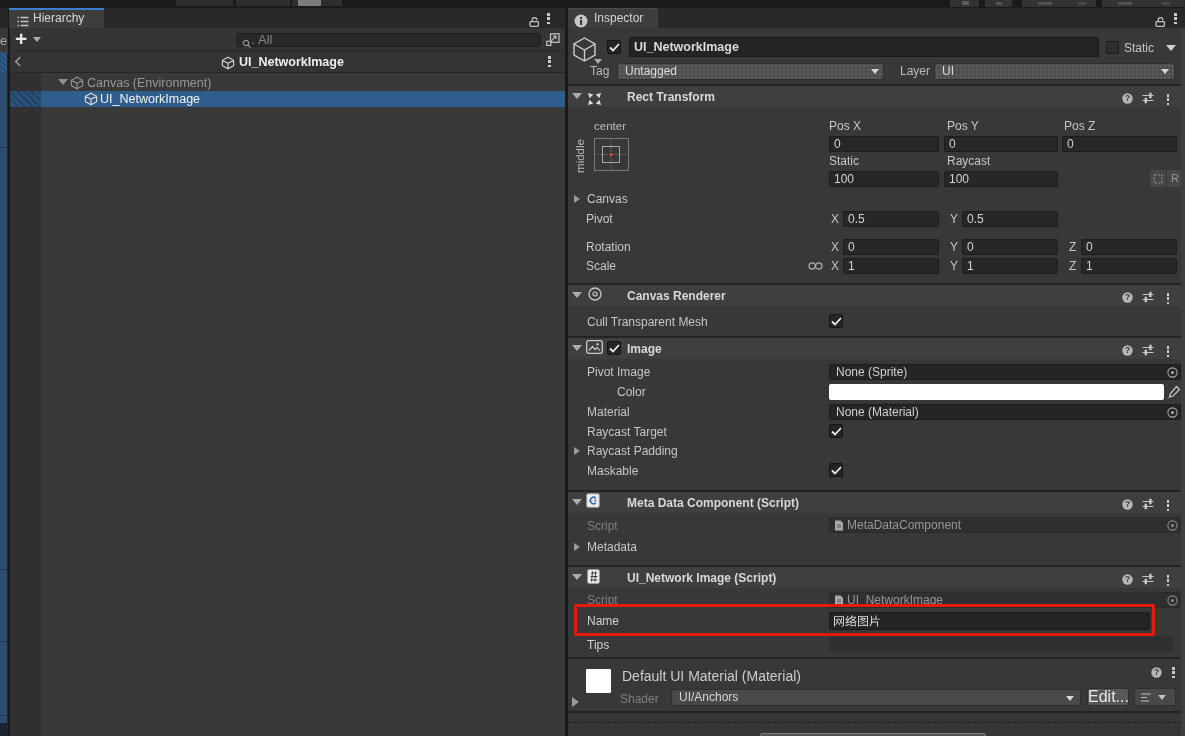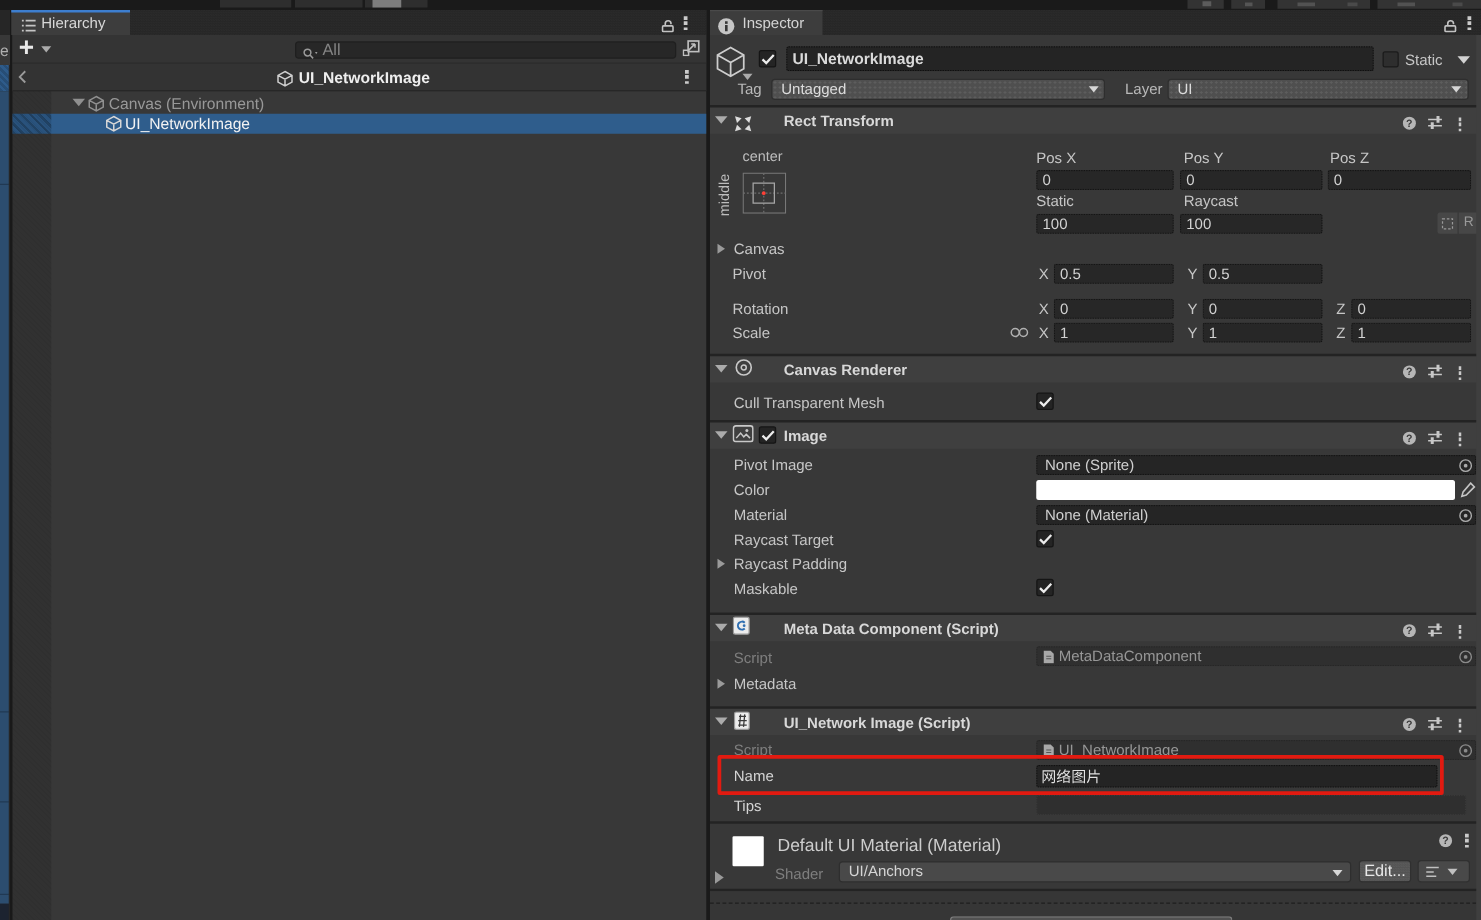--- a/index.html
+++ b/index.html
@@ -302,21 +302,21 @@
       <i></i>
       <i></i>
     </div>
   </div>
 <div class="lbl" style="left:587px;top:364px">Pivot Image</div>
 <div class="in" style="left:829px;top:364px;width:352px;background:#252525;color:#cfcfcf;padding-left:6px">None (Sprite)</div>
 <svg class="a" style="left:1167px;top:367px" width="11" height="11">
     <circle cx="5.5" cy="5.5" r="4.6" fill="none" stroke="#ababab" stroke-width="1.1"></circle>
     <circle cx="5.5" cy="5.5" r="1.5" fill="#ababab"></circle>
   </svg>
-<div class="lbl" style="left:587px;top:384px">Color</div>
+<div class="lbl" style="left:617px;top:384px">Color</div>
 <div class="a" style="left:829px;top:384px;width:335px;height:16px;background:#fff;border-radius:2px"></div>
 <svg class="a" style="left:1168px;top:385px" width="13" height="14">
     <path d="M8.5 1.5l3 3-6.5 6.5-3.5 1 1-3.5z" fill="none" stroke="#c4c4c4" stroke-width="1.3"></path>
   </svg>
 <div class="lbl" style="left:587px;top:404px">Material</div>
 <div class="in" style="left:829px;top:404px;width:352px;background:#252525;color:#cfcfcf;padding-left:6px">None (Material)</div>
 <svg class="a" style="left:1167px;top:407px" width="11" height="11">
     <circle cx="5.5" cy="5.5" r="4.6" fill="none" stroke="#ababab" stroke-width="1.1"></circle>
     <circle cx="5.5" cy="5.5" r="1.5" fill="#ababab"></circle>
   </svg>
@@ -439,21 +439,21 @@
 <div class="kebab" style="left:1172px;top:667px">
       <i></i>
       <i></i>
       <i></i>
     </div>
   </div>
 <div class="tri-r" style="left:572px;top:697px;border-top-width:5px;border-bottom-width:5px;border-left-width:7px"></div>
 <div class="lbl dim" style="left:620px;top:691px">Shader</div>
 <div class="dd" style="left:671px;top:689px;width:410px;background:#494949;color:#d5d5d5">UI/Anchors</div>
 <div class="dda" style="left:1066px;top:696px"></div>
-<div class="a" style="left:1087px;top:688px;width:42px;height:18px;background:repeating-conic-gradient(#5b5b5b 0% 25%,#545454 0% 50%) 0 0/2px 2px;border:1px solid #303030;border-radius:3px;color:#e8e8e8;font-size:13px;line-height:16px;text-align:center">Edit...</div>
+<div class="a" style="left:1087px;top:688px;width:42px;height:18px;background:repeating-conic-gradient(#5b5b5b 0% 25%,#545454 0% 50%) 0 0/2px 2px;border:1px solid #303030;border-radius:3px;color:#e8e8e8;font-size:16px;line-height:16px;text-align:center">Edit...</div>
 <div class="a" style="left:1134px;top:688px;width:42px;height:18px;background:#494949;border:1px solid #303030;border-radius:3px"></div>
 <svg class="a" style="left:1140px;top:692px" width="12" height="10">
     <path d="M1 2h10M1 5.5h6M1 9h8" stroke="#c0c0c0" stroke-width="1.2"></path>
   </svg>
 <div class="dda" style="left:1158px;top:695px;border-top-color:#c0c0c0;border-left-width:4px;border-right-width:4px;border-top-width:5px"></div>
 <div class="div2" style="top:711px"></div>
 <div class="a" style="left:568px;top:713px;width:617px;height:23px;background:#363636"></div>
 <div class="a" style="left:568px;top:722px;width:613px;height:0;border-top:1px dashed #1e1e1e"></div>
 <div class="a" style="left:760px;top:733px;width:226px;height:3px;background:#515151;border:1px solid #7d7d7d;border-bottom:none;border-radius:3px 3px 0 0"></div>
 

